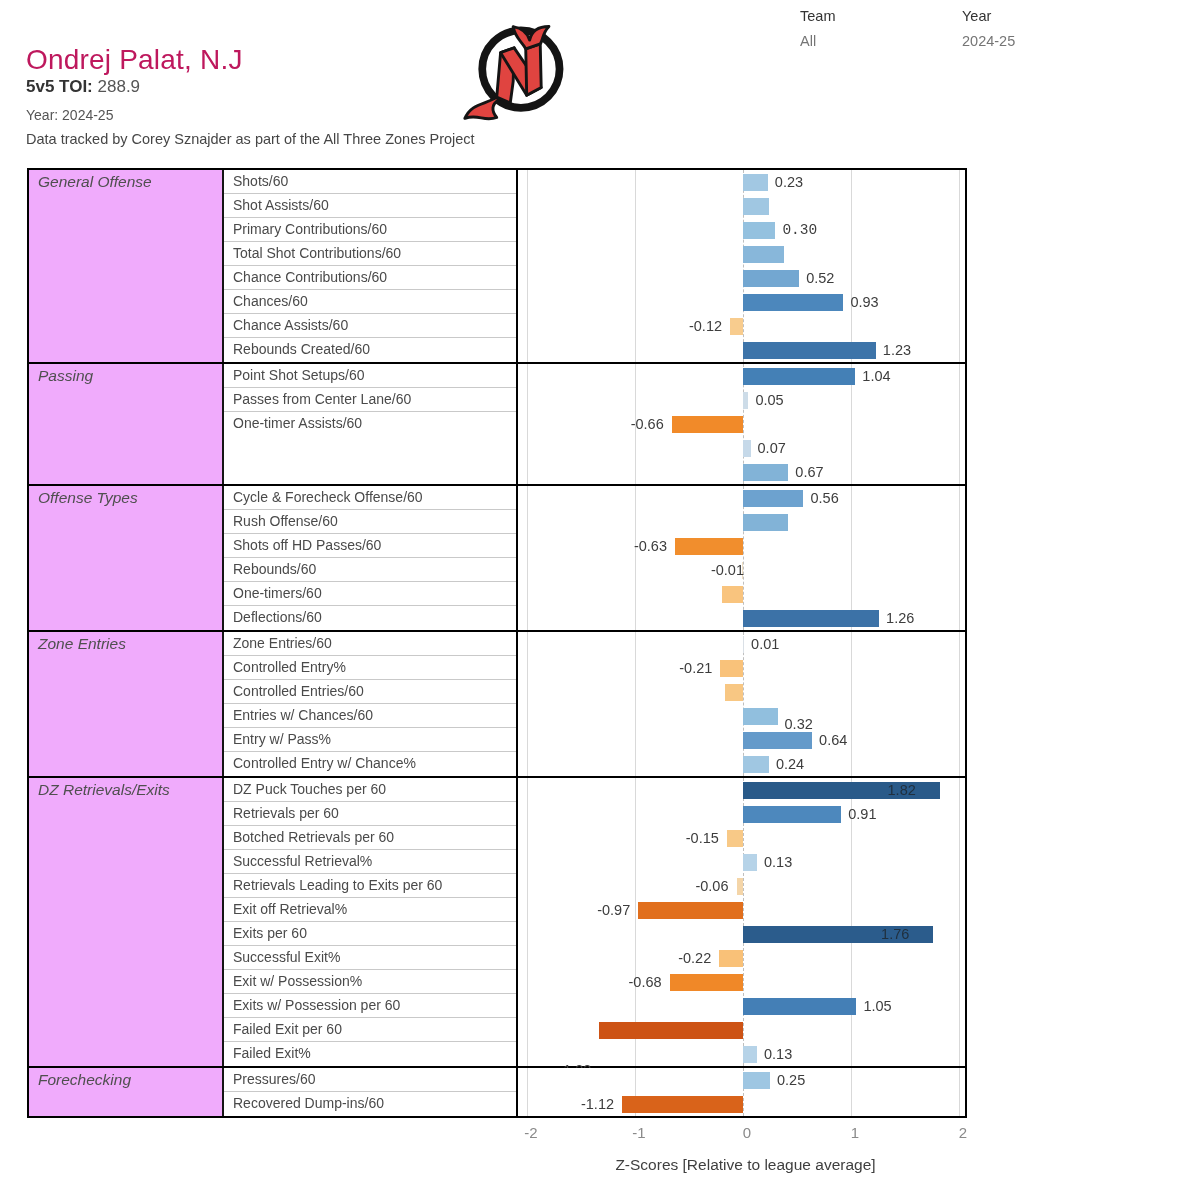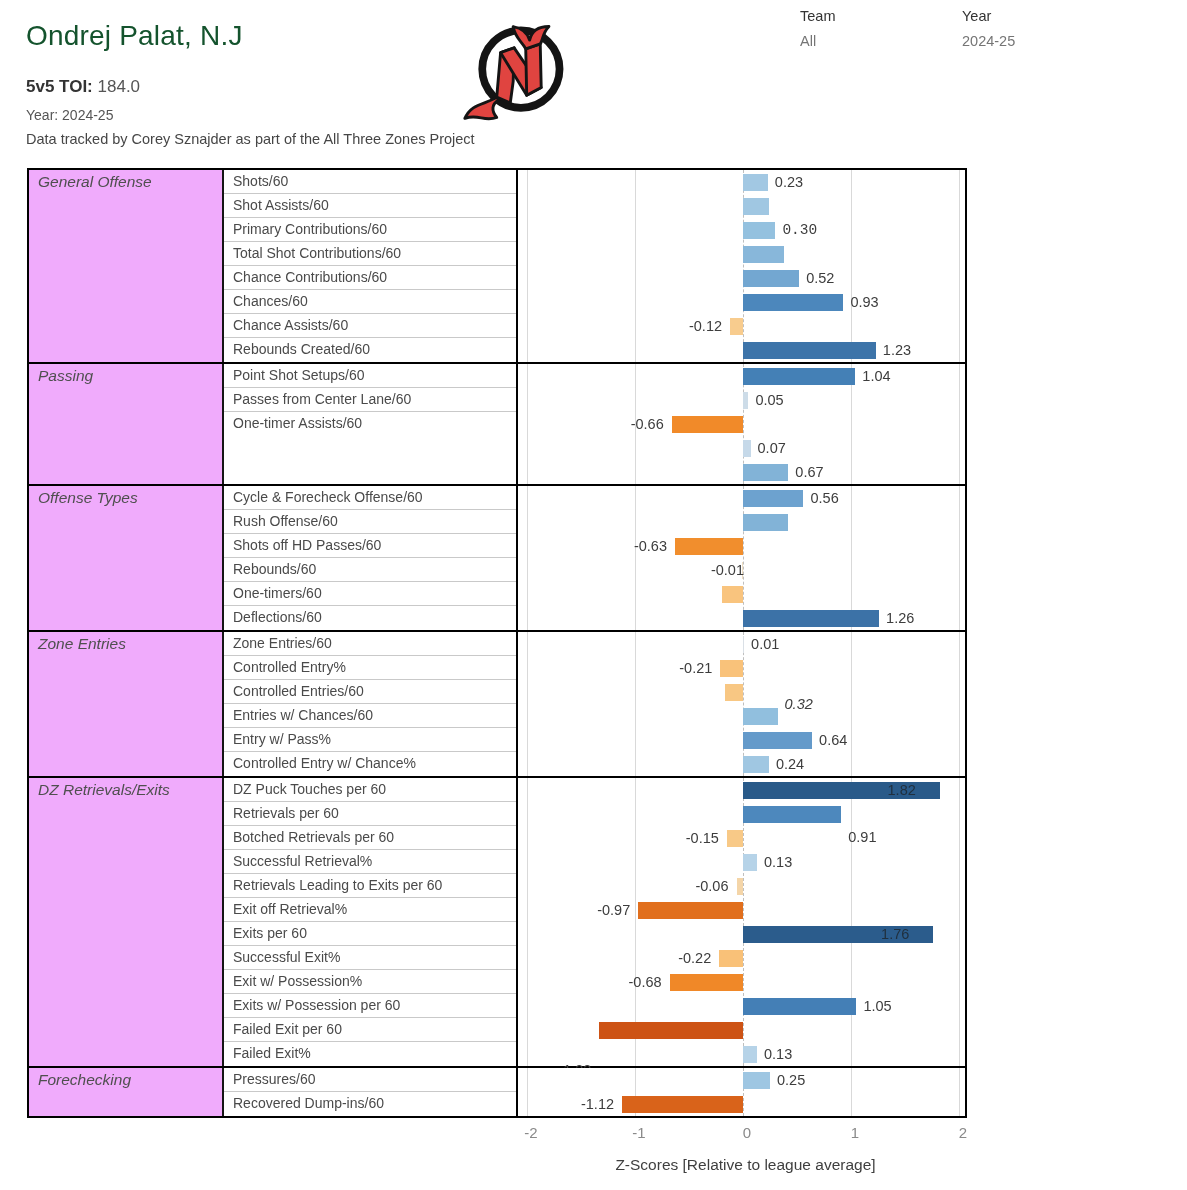--- a/index.html
+++ b/index.html
@@ -1,20 +1,20 @@
 <!DOCTYPE html>
 <html><head>
 <meta charset="utf-8">
 <style>
   html,body{margin:0;padding:0;background:#ffffff;}
   body{font-family:"Liberation Sans","DejaVu Sans",sans-serif;}
   .page{position:relative;width:1187px;height:1190px;background:#fff;overflow:hidden;}
 
   
-  .title{position:absolute;left:26px;top:20px;font-size:28px;color:#14532d;letter-spacing:.2px;}
+  .title{position:absolute;left:26px;top:44px;font-size:28px;color:#be185d;letter-spacing:.2px;}
   .toi{position:absolute;left:26px;top:77px;font-size:17px;color:#555;}
   .toi b{color:#333;}
   .yearline{position:absolute;left:26px;top:107px;font-size:14px;color:#555;}
   .credit{position:absolute;left:26px;top:131px;font-size:14.5px;color:#464646;}
   .logo{position:absolute;left:460px;top:10px;width:116px;height:124px;}
   .filter{position:absolute;top:8px;width:140px;}
   .filter .flabel{font-size:14.5px;color:#333;}
   .filter .fvalue{font-size:14.5px;color:#757575;margin-top:9px;cursor:pointer;}
   .filter.team{left:800px;}
   .filter.year{left:962px;}
@@ -44,21 +44,21 @@
        font-size:15.5px;color:#3F3F3F;}
 </style>
 </head>
 <body>
 
 <div class="page">
 
   <div class="title">Ondrej Palat, N.J</div>
   <div class="toi">
     <b>5v5 TOI:</b>
-    <span>184.0</span>
+    <span>288.9</span>
   </div>
   <div class="yearline">Year: 2024-25</div>
   <div class="credit">Data tracked by Corey Sznajder as part of the All Three Zones Project</div>
 
   <svg class="logo" viewBox="0 0 120 120">
     <circle cx="63" cy="57" r="40" fill="#ffffff" stroke="#141414" stroke-width="8"></circle>
     <path d="M38 86 C26 94 12 92 5 108 C19 103 25 112 38 107 C32 100 33 93 40 89 Z" fill="#E04440" stroke="#141414" stroke-width="3" stroke-linejoin="round"></path>
     <g stroke="#141414" stroke-width="3" fill="#E04440" stroke-linejoin="round">
       <path d="M42 40 L56 35 L55 70 L52 92 L38 86 Z"></path>
       <path d="M42 40 L56 35 L84 76 L69 84 Z"></path>
@@ -179,21 +179,21 @@
           <div class="gridline" style="left: 117px;"></div>
           <div class="zeroline" style="left: 225px;"></div>
           <div class="gridline" style="left: 333px;"></div>
           <div class="gridline" style="left: 441px;"></div>
           <div class="bar" style="top: 3.5px; height: 17px; width: 1.08px; left: 225px; background: rgb(218, 224, 230);"></div>
           <div class="bar-label" style="top: 0px; left: 233.08px;">0.01</div>
           <div class="bar" style="top: 27.5px; height: 17px; width: 22.68px; left: 202.32px; background: rgb(249, 194, 122);"></div>
           <div class="bar-label" style="top: 24px; left: 144.32px; width: 50px; text-align: right;">-0.21</div>
           <div class="bar" style="top: 51.5px; height: 17px; width: 18.36px; left: 206.64px; background: rgb(248, 199, 131);"></div>
           <div class="bar" style="top: 75.5px; height: 17px; width: 34.56px; left: 225px; background: rgb(145, 191, 222);"></div>
-          <div class="bar-label" style="top: 60px; left: 266.56px; font-style: italic;">0.32</div>
+          <div class="bar-label" style="top: 80px; left: 266.56px;">0.32</div>
           <div class="bar" style="top: 99.5px; height: 17px; width: 69.12px; left: 225px; background: rgb(100, 154, 202);"></div>
           <div class="bar-label" style="top: 96px; left: 301.12px;">0.64</div>
           <div class="bar" style="top: 123.5px; height: 17px; width: 25.92px; left: 225px; background: rgb(160, 199, 226);"></div>
           <div class="bar-label" style="top: 120px; left: 257.92px;">0.24</div>
         </div>
       </div>
       <div class="section">
         <div class="cat">DZ Retrievals/Exits</div>
         <div class="metrics">
           <div class="metric-row">DZ Puck Touches per 60</div>
@@ -211,21 +211,21 @@
         </div>
         <div class="chart" style="height: 288px;">
           <div class="gridline" style="left: 9px;"></div>
           <div class="gridline" style="left: 117px;"></div>
           <div class="zeroline" style="left: 225px;"></div>
           <div class="gridline" style="left: 333px;"></div>
           <div class="gridline" style="left: 441px;"></div>
           <div class="bar" style="top: 3.5px; height: 17px; width: 196.56px; left: 225px; background: rgb(41, 90, 137);"></div>
           <div class="bar-label inside" style="top: 0px; left: 369.56px;">1.82</div>
           <div class="bar" style="top: 27.5px; height: 17px; width: 98.28px; left: 225px; background: rgb(77, 136, 189);"></div>
-          <div class="bar-label" style="top: 24px; left: 330.28px; margin-top: 23px;">0.91</div>
+          <div class="bar-label" style="top: 24px; left: 330.28px;">0.91</div>
           <div class="bar" style="top: 51.5px; height: 17px; width: 16.2px; left: 208.8px; background: rgb(248, 201, 135);"></div>
           <div class="bar-label" style="top: 48px; left: 150.8px; width: 50px; text-align: right;">-0.15</div>
           <div class="bar" style="top: 75.5px; height: 17px; width: 14.04px; left: 225px; background: rgb(182, 211, 232);"></div>
           <div class="bar-label" style="top: 72px; left: 246.04px;">0.13</div>
           <div class="bar" style="top: 99.5px; height: 17px; width: 6.48px; left: 218.52px; background: rgb(244, 213, 168);"></div>
           <div class="bar-label" style="top: 96px; left: 160.52px; width: 50px; text-align: right;">-0.06</div>
           <div class="bar" style="top: 123.5px; height: 17px; width: 104.76px; left: 120.24px; background: rgb(225, 111, 29);"></div>
           <div class="bar-label" style="top: 120px; left: 62.24px; width: 50px; text-align: right;">-0.97</div>
           <div class="bar" style="top: 147.5px; height: 17px; width: 190.08px; left: 225px; background: rgb(43, 92, 140);"></div>
           <div class="bar-label inside" style="top: 144px; left: 363.08px;">1.76</div>

